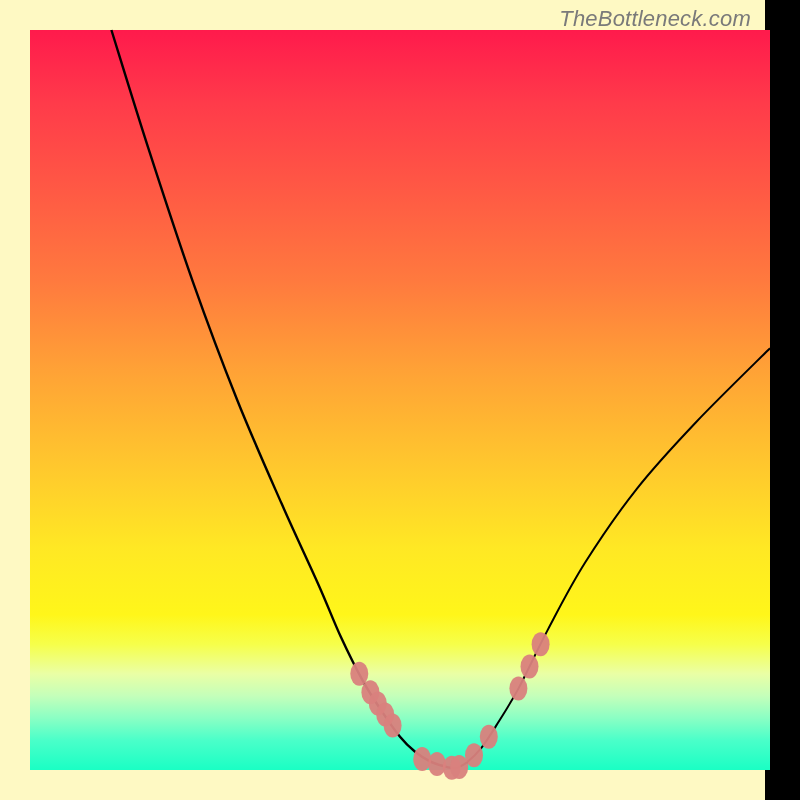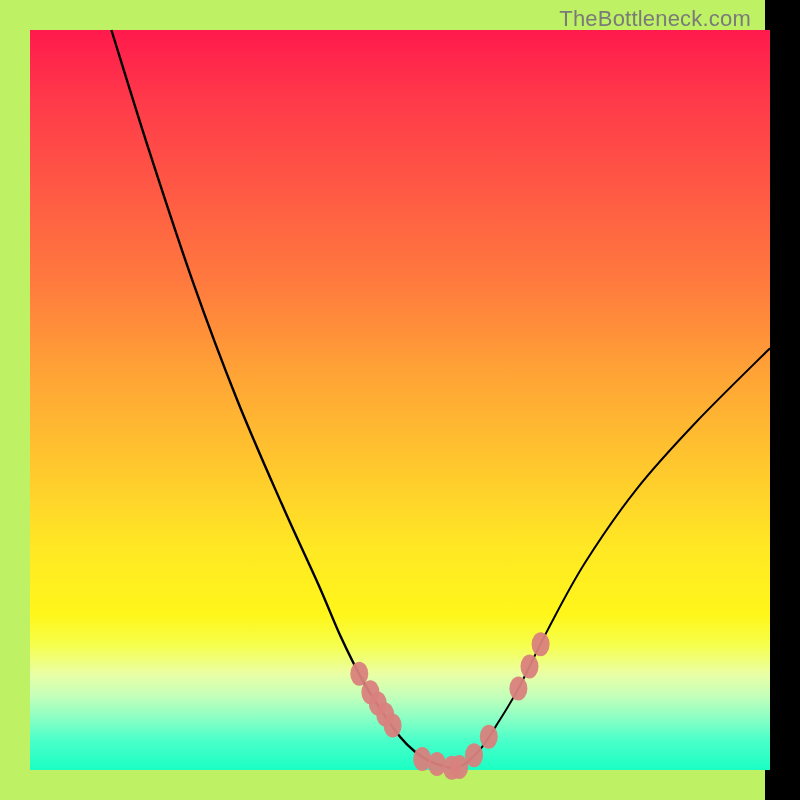--- a/index.html
+++ b/index.html
@@ -8,21 +8,22 @@
     width: 800px;
     height: 800px;
     background: #000;
     overflow: hidden;
     font-family: Arial, Helvetica, sans-serif;
   }
   .frame {
     position: relative;
     width: 765px;
     height: 800px;
-    background: #bef264;
+    background: #fef9c3;
+    font-style: italic;
   }
   .plot-area {
     position: absolute;
     left: 30px;
     top: 30px;
     width: 740px;
     height: 740px;
     background: linear-gradient(
       to bottom,
       #ff1a4c 0%,

